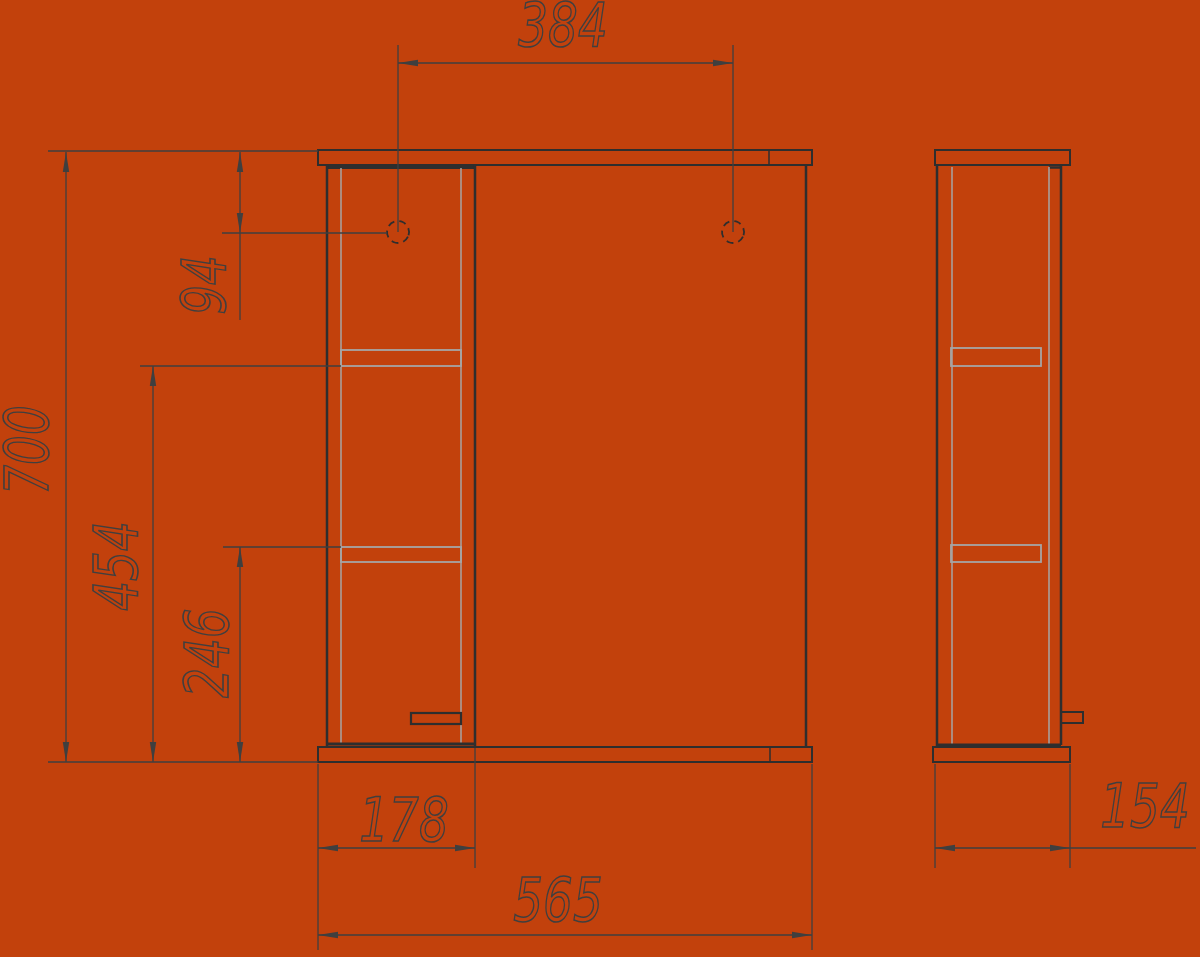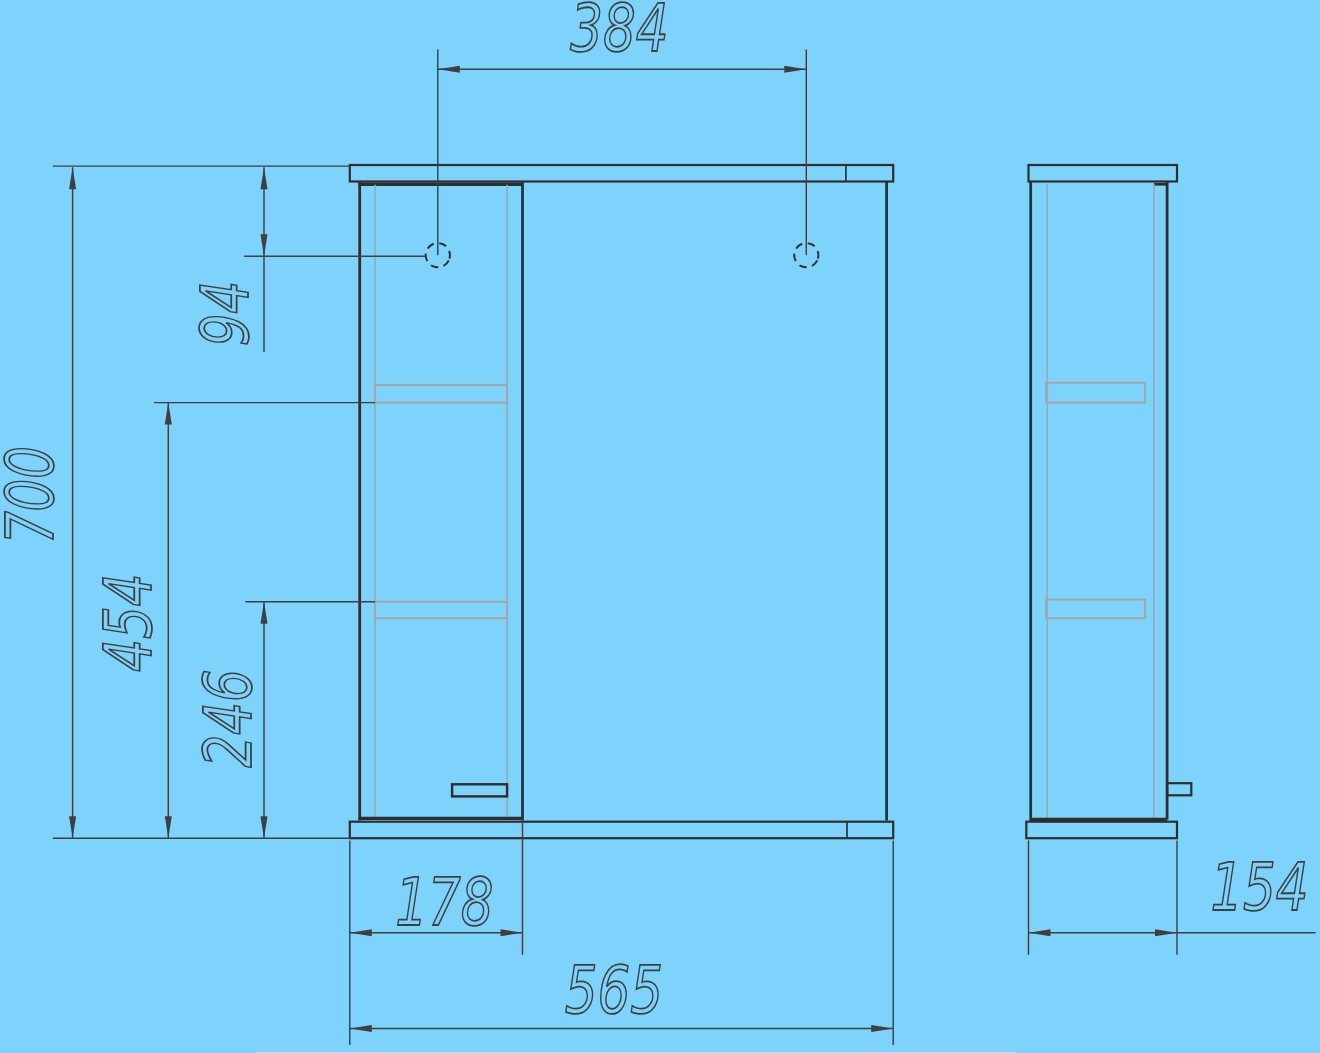--- a/index.html
+++ b/index.html
@@ -4,21 +4,21 @@
 <style>
   html, body {
     margin: 0;
     padding: 0;
     background: #ffffff;
   }
   .sheet {
     position: relative;
     width: 1200px;
     height: 957px;
-    background: #7dd3fc;
+    background: #c2410c;
     overflow: hidden;
   }
   svg.drawing {
     display: block;
     width: 1200px;
     height: 957px;
   }
   
   text.dim-text {
     font-family: "DejaVu Sans", "Liberation Sans", sans-serif;

